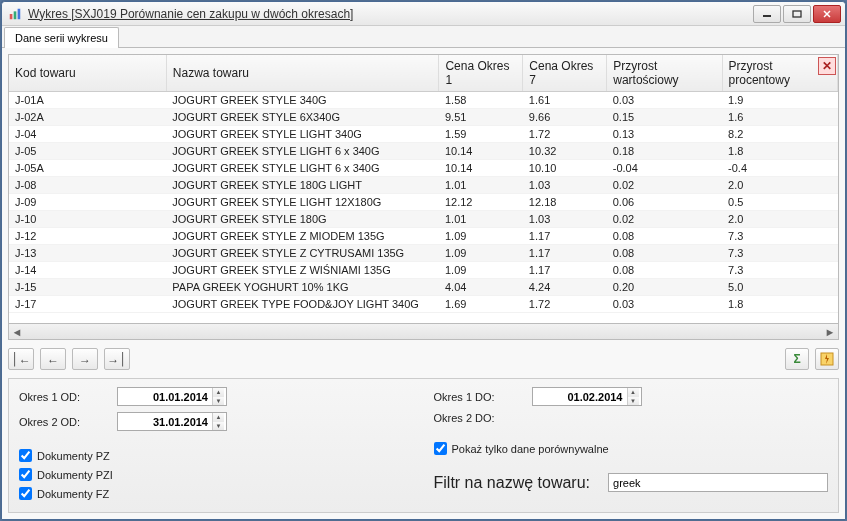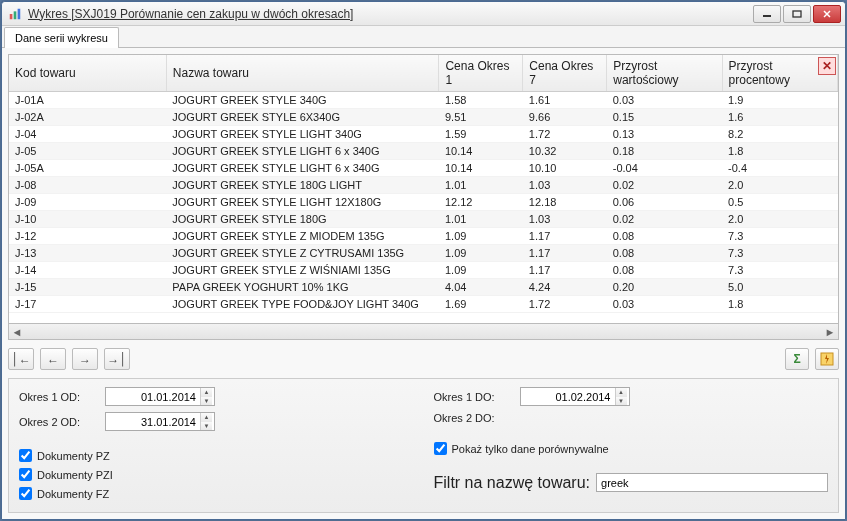--- a/index.html
+++ b/index.html
@@ -31,25 +31,25 @@
   .closegrid { position: absolute; top: 3px; right: 3px; width: 18px; height: 18px; border: 1px solid #c55; background: #fdd; color: #a22; font-weight: bold; display: flex; align-items: center; justify-content: center; cursor: pointer; font-size: 12px; }
   .scrollbar-h { height: 16px; background: linear-gradient(#f2f2f2,#e4e4e4); border: 1px solid #bbb; border-top: none; display: flex; align-items: center; }
   .scrollbar-h .sbtn { width: 16px; height: 14px; display: flex; align-items: center; justify-content: center; color: #666; cursor: pointer; }
   .scrollbar-h .strack { flex: 1; }
   .navrow { display: flex; align-items: center; gap: 6px; height: 26px; }
   .navbtn { width: 26px; height: 22px; border: 1px solid #bbb; background: linear-gradient(#fefefe,#e9e9e9); border-radius: 2px; display: flex; align-items: center; justify-content: center; cursor: pointer; font-size: 12px; color: #444; }
   .navspacer { flex: 1; }
   .iconbtn { width: 24px; height: 22px; border: 1px solid #bbb; background: linear-gradient(#fefefe,#e9e9e9); border-radius: 2px; display: flex; align-items: center; justify-content: center; cursor: pointer; }
   .panel { border: 1px solid #ccc; background: linear-gradient(#f6f6f6,#ededed); padding: 8px 10px; display: flex; gap: 20px; }
   .panelcol { flex: 1; display: flex; flex-direction: column; gap: 6px; }
-  .fldrow { display: flex; align-items: center; gap: 6px; }
+  .fldrow { display: flex; align-items: center; gap: 18px; }
   .fldlabel { width: 80px; font-size: 11px; color: #222; }
   .dateinput { width: 110px; }
   .spinner { display: flex; border: 1px solid #aaa; background: #fff; height: 19px; }
-  .spinner input { border: none; width: 94px; padding: 0 4px; font-size: 11px; text-align: right; outline: none; background: transparent; }
+  .spinner input { border: none; width: 94px; padding: 0 4px; font-size: 11px; text-align: right; outline: none; background: transparent; font-weight: bold; }
   .spinbtns { display: flex; flex-direction: column; width: 12px; border-left: 1px solid #ccc; }
   .spinbtn { flex: 1; display: flex; align-items: center; justify-content: center; font-size: 6px; color: #555; cursor: pointer; background: linear-gradient(#fafafa,#e8e8e8); }
   .chkrow { display: flex; align-items: center; gap: 5px; font-size: 11px; color: #222; }
   .chkrow input[type=checkbox] { width: 13px; height: 13px; cursor: pointer; }
   .txtinput { flex: 1; height: 19px; border: 1px solid #aaa; background: #fff; padding: 0 4px; font-size: 11px; outline: none; }
   .filtlabel { font-size: 16px; color: #222; white-space: nowrap; }
   .gap { height: 6px; }
 </style>
 </head>
 <body>

